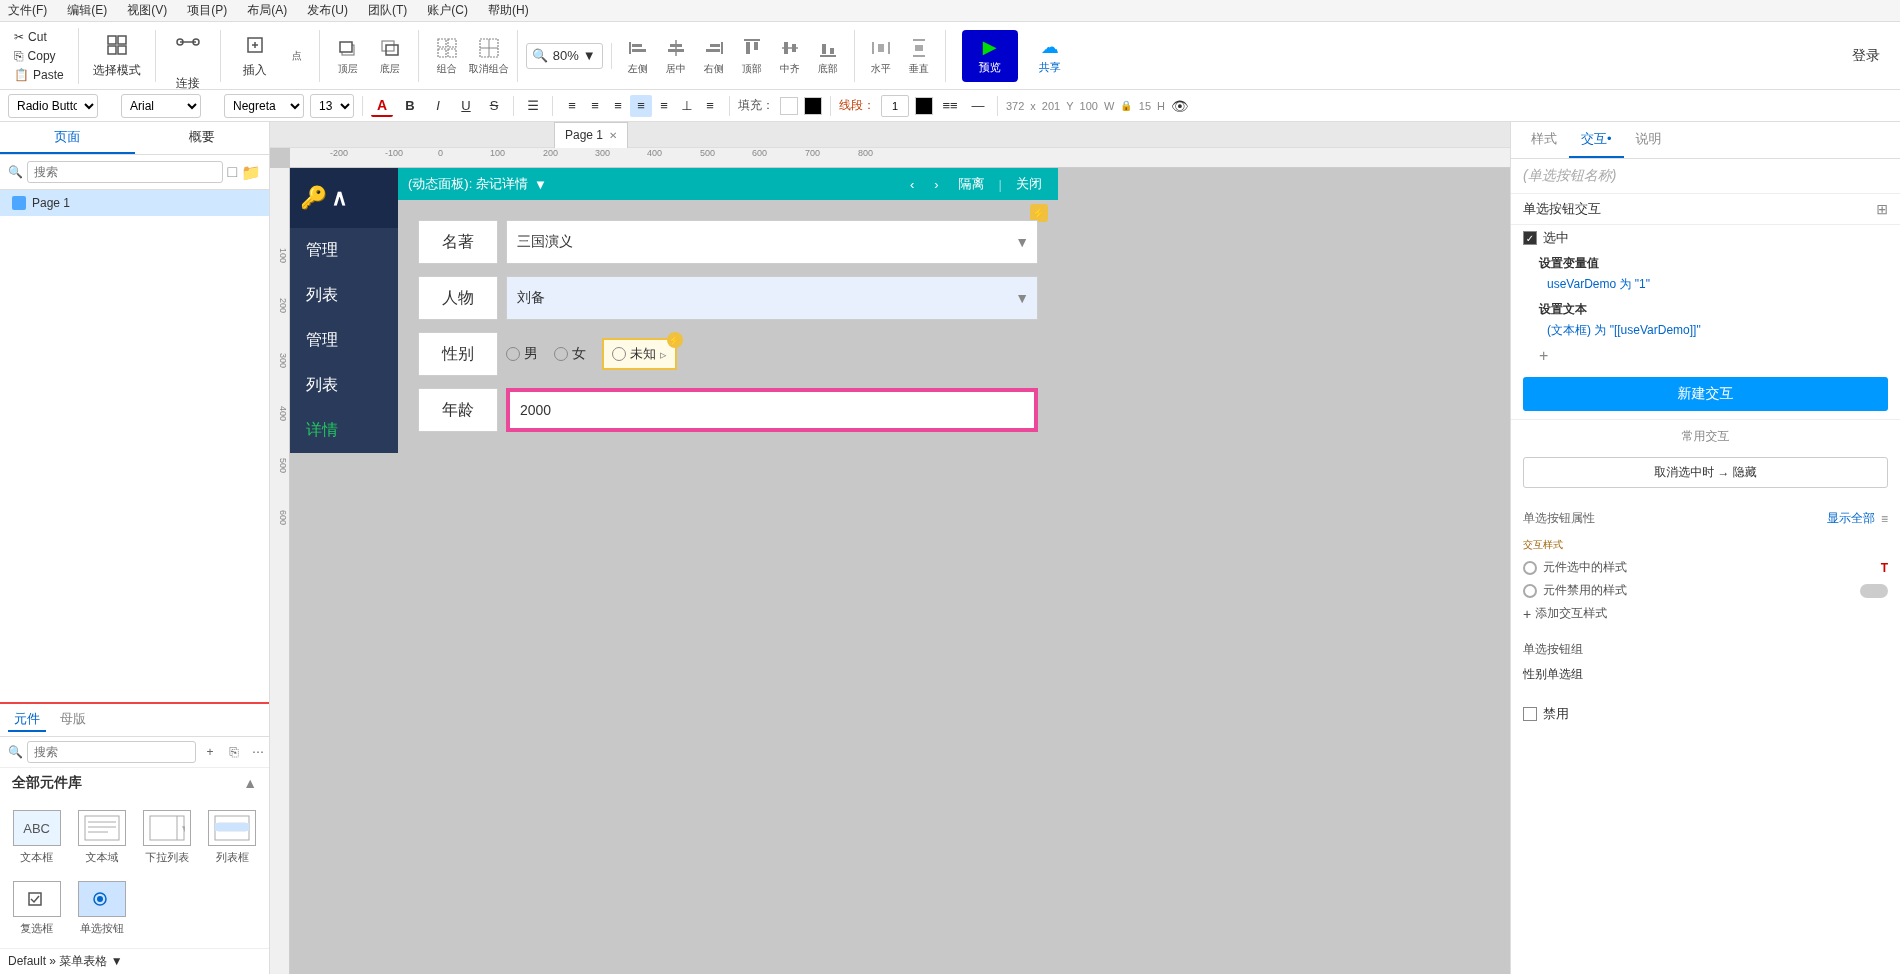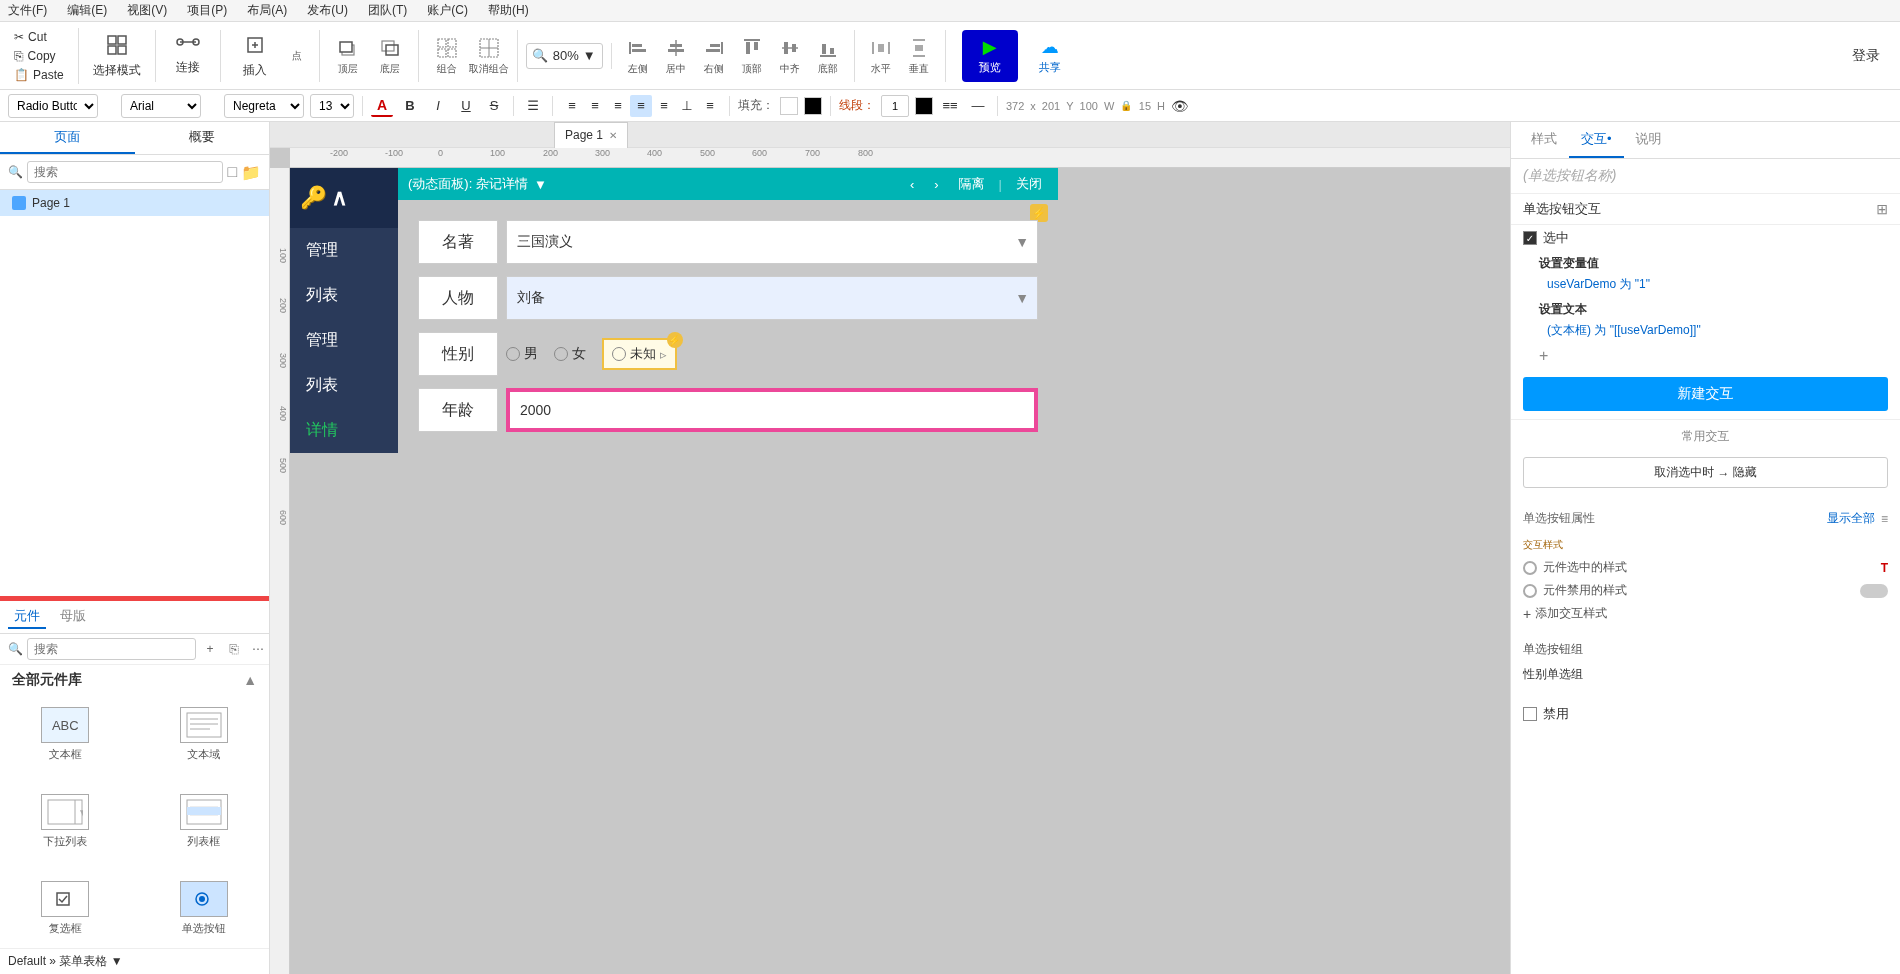--- a/index.html
+++ b/index.html
@@ -10,21 +10,21 @@
     .menu-item { cursor: pointer; padding: 2px 4px; }
 
     
     .toolbar { height: 68px; background: #ffffff; border-bottom: 1px solid #ddd; display: flex; align-items: center; padding: 4px 8px; gap: 4px; }
     .toolbar-group { display: flex; align-items: center; gap: 2px; border-right: 1px solid #ddd; padding-right: 8px; margin-right: 4px; }
     .toolbar-btn { display: flex; flex-direction: column; align-items: center; justify-content: center; width: 40px; height: 52px; cursor: pointer; border-radius: 3px; font-size: 10px; color: #555; gap: 2px; }
     .toolbar-btn .icon-area { width: 24px; height: 24px; display: flex; align-items: center; justify-content: center; }
     .cut-copy-paste { display: flex; flex-direction: column; gap: 1px; }
     .cut-copy-paste-item { display: flex; align-items: center; gap: 4px; cursor: pointer; padding: 2px 6px; font-size: 12px; border-radius: 2px; }
     .select-mode-btn { display: flex; flex-direction: column; align-items: center; width: 60px; height: 52px; cursor: pointer; border-radius: 3px; justify-content: center; gap: 2px; }
-    .connect-btn { display: flex; flex-direction: column; align-items: center; width: 48px; height: 52px; cursor: pointer; border-radius: 3px; justify-content: flex-start; gap: 2px; }
+    .connect-btn { display: flex; flex-direction: column; align-items: center; width: 48px; height: 52px; cursor: pointer; border-radius: 3px; justify-content: flex-start; gap: 18px; }
     .insert-btn { display: flex; flex-direction: column; align-items: center; width: 52px; height: 52px; cursor: pointer; border-radius: 3px; justify-content: center; gap: 2px; }
     .zoom-control { display: flex; align-items: center; gap: 4px; border: 1px solid #ccc; border-radius: 3px; padding: 2px 6px; font-size: 13px; height: 26px; }
     .preview-btn { background: #00c; display: flex; align-items: center; justify-content: center; width: 56px; height: 52px; border-radius: 4px; cursor: pointer; flex-direction: column; gap: 2px; color: white; font-size: 11px; }
     .share-btn { display: flex; flex-direction: column; align-items: center; width: 48px; height: 52px; cursor: pointer; border-radius: 3px; justify-content: center; gap: 2px; font-size: 11px; color: #0066cc; }
     .login-btn { margin-left: auto; font-size: 14px; cursor: pointer; color: #333; padding: 4px 12px; }
 
     
     .format-toolbar { height: 32px; background: #ffffff; border-bottom: 1px solid #ddd; display: flex; align-items: center; padding: 0 8px; gap: 6px; }
     .format-select { height: 24px; border: 1px solid #ccc; border-radius: 3px; padding: 0 4px; font-size: 12px; background: white; cursor: pointer; }
     .format-btn { width: 22px; height: 22px; display: flex; align-items: center; justify-content: center; cursor: pointer; border-radius: 2px; font-size: 13px; }
@@ -101,31 +101,31 @@
     .section-spacer { height: 12px; }
     .prop-header { display: flex; align-items: center; justify-content: space-between; padding: 6px 12px; }
     .prop-title { font-size: 12px; color: #666; }
     .prop-show-all { font-size: 12px; color: #0066cc; cursor: pointer; }
     .radio-group-row { display: flex; align-items: center; padding: 4px 12px; gap: 6px; }
     .disable-row { display: flex; align-items: center; padding: 6px 12px; gap: 6px; }
     .disable-checkbox { width: 14px; height: 14px; border: 1px solid #888; background: white; }
     .disable-label { font-size: 13px; color: #333; }
 
     
-    .left-bottom { border-top: 5px solid #ef4444; }
+    .left-bottom { border-top: 2px solid #ef4444; }
     .left-bottom-tabs { display: flex; padding: 4px 8px; border-bottom: 1px solid #ddd; gap: 8px; }
     .left-bottom-tab { font-size: 13px; cursor: pointer; color: #888; padding: 2px 6px; }
     .left-bottom-tab.active { color: #0066cc; border-bottom: 2px solid #0066cc; }
     .component-search { display: flex; align-items: center; padding: 4px 8px; border-bottom: 1px solid #eee; gap: 4px; }
     .component-search input { flex: 1; height: 22px; border: 1px solid #ccc; border-radius: 3px; padding: 0 6px; font-size: 12px; }
     .component-icons { display: flex; align-items: center; gap: 4px; }
     .comp-icon-btn { width: 20px; height: 20px; display: flex; align-items: center; justify-content: center; cursor: pointer; color: #666; }
     .components-title { display: flex; align-items: center; justify-content: space-between; padding: 6px 12px; font-size: 14px; font-weight: bold; }
     .components-title-arrow { color: #888; cursor: pointer; }
-    .components-grid { display: grid; grid-template-columns: repeat(2, 1fr); gap: 24px; padding: 8px; }
+    .components-grid { display: grid; grid-template-columns: repeat(4, 1fr); gap: 8px; padding: 8px; }
     .component-item { display: flex; flex-direction: column; align-items: center; gap: 4px; cursor: pointer; padding: 4px; border-radius: 3px; }
     .component-item-icon { width: 48px; height: 36px; border: 1px solid #ccc; display: flex; align-items: center; justify-content: center; background: white; font-size: 11px; color: #555; }
     .component-item-label { font-size: 11px; color: #555; }
     .default-style-tag { display: flex; align-items: center; gap: 4px; padding: 4px 8px; font-size: 12px; color: #333; cursor: pointer; border-top: 1px solid #eee; }
 
     
     .font-type-select { width: 90px; }
     .font-size-select { width: 44px; }
     .font-family-select { width: 80px; margin-left: 17px; }
 

